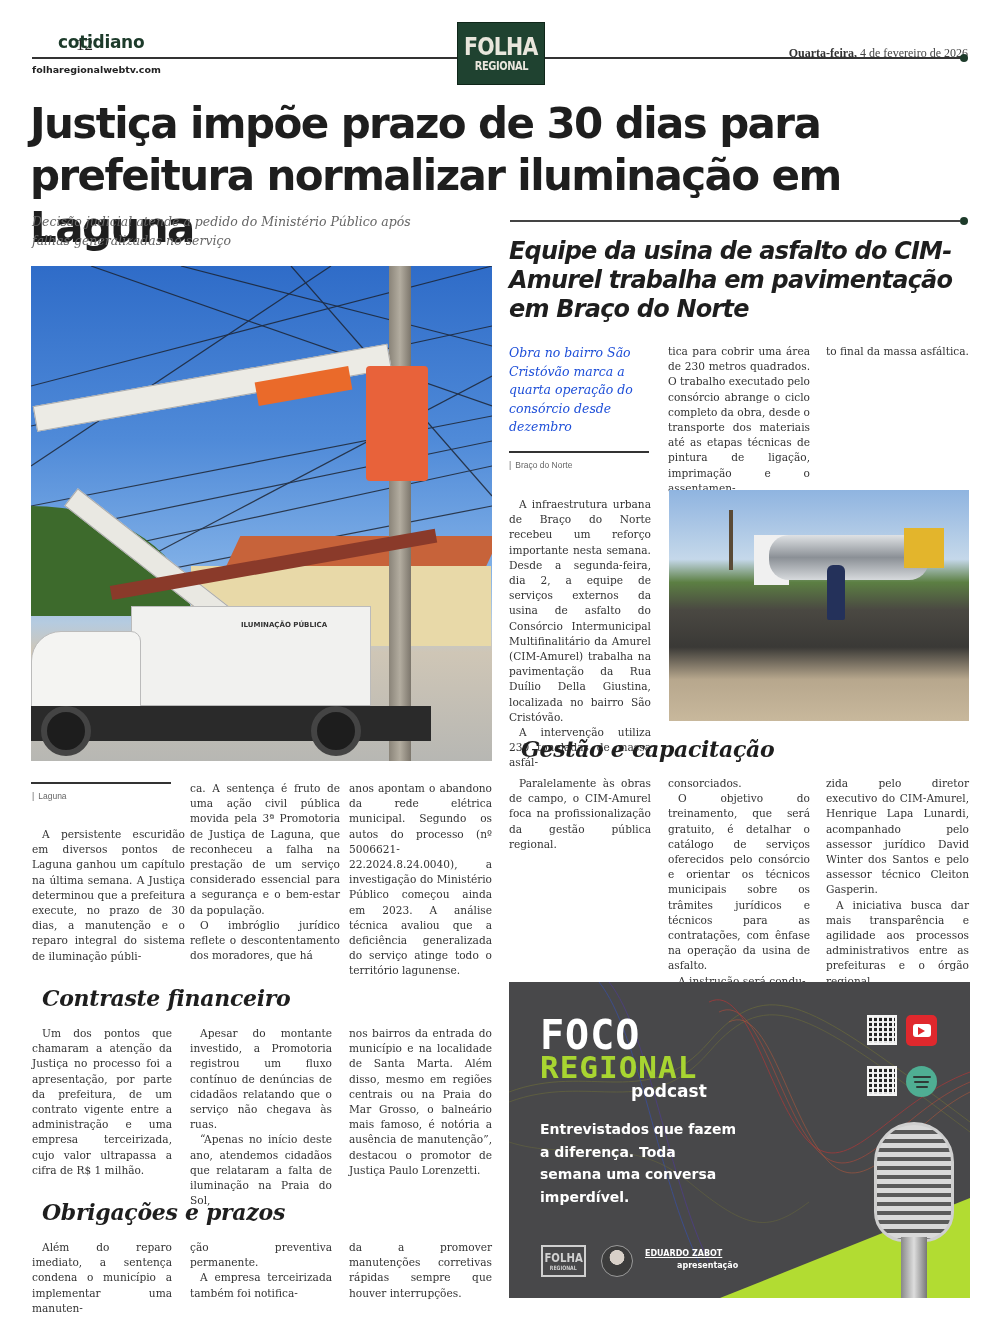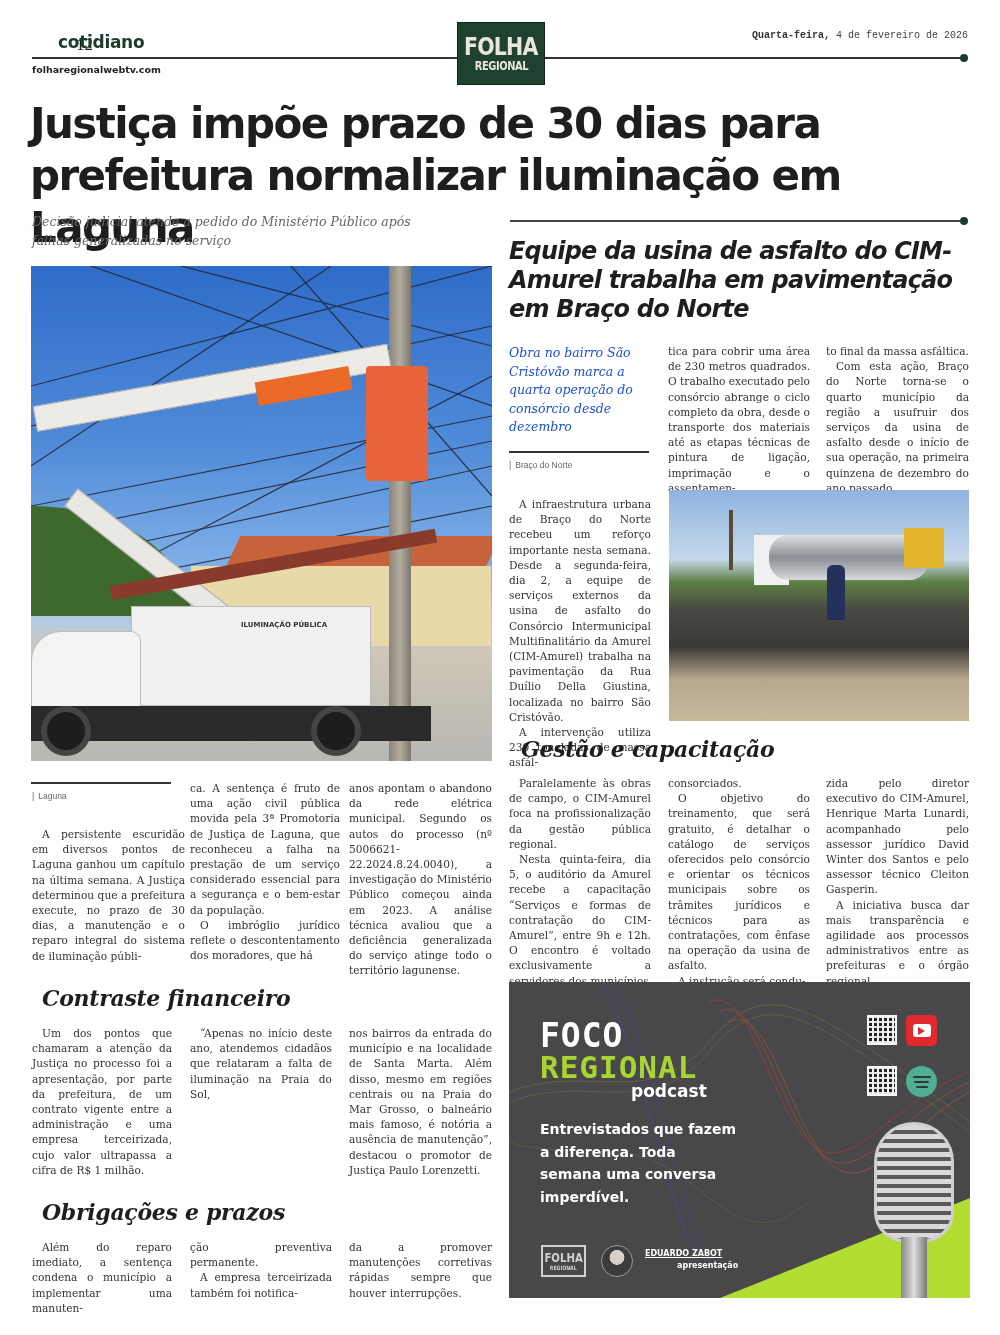--- a/index.html
+++ b/index.html
@@ -5,21 +5,21 @@
   * { box-sizing: border-box; margin: 0; padding: 0; }
   html, body { width: 1000px; height: 1335px; background: #ffffff; overflow: hidden; }
   body { position: relative; font-family: "DejaVu Serif", serif; color: #2a2a2a; }
 
   .abs { position: absolute; }
 
   
   .page-num { left: 32px; top: 35px; font-family: Liberation Serif, serif; font-size: 17px; color: #222; margin-left: 44px; }
   .section-name { left: 58px; top: 32px; font-family: "DejaVu Sans", sans-serif; font-weight: bold; font-size: 17px; color: #1d3b2b; letter-spacing: -0.3px; }
   .site-url { left: 32px; top: 64px; font-family: "DejaVu Sans", sans-serif; font-weight: bold; font-size: 9.5px; color: #222; }
-  .date { right: 32px; top: 30px; font-family: Liberation Mono, monospace; font-size: 10px; color: #444; }
+  .date { right: 32px; top: 46px; font-family: Liberation Serif, serif; font-size: 12px; color: #444; }
   .date b { font-weight: bold; color: #333; }
   .hdr-rule-l { left: 32px; top: 57px; width: 428px; height: 2px; background: #333; }
   .hdr-rule-r { left: 544px; top: 57px; width: 418px; height: 2px; background: #333; }
   .dot { width: 8px; height: 8px; border-radius: 50%; background: #1d3b2b; }
   .logo { left: 457px; top: 22px; width: 88px; height: 63px; background: #1f4230; border: 1px solid #0f2619; display: flex; flex-direction: column; align-items: center; justify-content: center; }
   .logo-top { font-family: "DejaVu Sans", sans-serif; font-weight: bold; font-size: 25px; color: #e9e6dc; letter-spacing: -1px; line-height: 26px; transform: scaleX(0.82); }
   .logo-bottom { font-family: "DejaVu Sans", sans-serif; font-weight: bold; font-size: 12px; color: #e9e6dc; letter-spacing: -0.5px; line-height: 13px; transform: scaleX(0.82); }
 
   
   .headline { left: 30px; top: 98px; width: 950px; font-family: "DejaVu Sans", sans-serif; font-weight: bold; font-size: 42px; line-height: 52px; color: #1e1e1e; letter-spacing: -1.6px; }
@@ -83,21 +83,21 @@
 
   .h-obrig { left: 42px; top: 1199px; font-family: "DejaVu Serif", serif; font-weight: bold; font-style: italic; font-size: 22px; color: #1e1e1e; letter-spacing: -0.3px; }
   .ocol1 { left: 32px; top: 1240px; width: 140px; }
   .ocol2 { left: 190px; top: 1240px; width: 142px; }
   .ocol3 { left: 349px; top: 1240px; width: 143px; }
 
   
   .ad { left: 509px; top: 982px; width: 461px; height: 316px; background: #48484a; overflow: hidden; }
   .ad-waves { position: absolute; inset: 0; }
   .ad-green { position: absolute; right: 0; bottom: 0; width: 0; height: 0; border-style: solid; border-width: 0 0 100px 250px; border-color: transparent transparent #b2dc32 transparent; }
-  .ad-foco { position: absolute; left: 31px; top: 38px; font-family: "DejaVu Sans Mono", monospace; font-weight: bold; font-size: 33px; line-height: 31px; color: #ffffff; letter-spacing: 1px; }
+  .ad-foco { position: absolute; left: 31px; top: 38px; font-family: "DejaVu Sans Mono", monospace; font-weight: bold; font-size: 40px; line-height: 31px; color: #ffffff; letter-spacing: 1px; }
   .ad-regional { position: absolute; left: 31px; top: 70px; font-family: "DejaVu Sans Mono", monospace; font-weight: bold; font-size: 31px; line-height: 31px; color: #a8d531; letter-spacing: 1px; }
   .ad-podcast { position: absolute; left: 122px; top: 99px; font-family: "DejaVu Sans", sans-serif; font-weight: bold; font-size: 17px; color: #ffffff; }
   .ad-tagline { position: absolute; left: 31px; top: 136px; width: 200px; font-family: "DejaVu Sans", sans-serif; font-weight: bold; font-size: 14px; line-height: 22.5px; color: #ffffff; }
   .qr { position: absolute; width: 30px; height: 30px; background:
         repeating-linear-gradient(90deg, #222 0 3px, #fff 3px 5px),
         #fff; border: 2px solid #fff; opacity: 0.95; }
   .qr::after { content: ""; position: absolute; inset: 0; background: repeating-linear-gradient(0deg, rgba(255,255,255,0.9) 0 2px, transparent 2px 5px); }
   .yt { position: absolute; left: 397px; top: 33px; width: 31px; height: 31px; border-radius: 5px; background: #e0282d; display: flex; align-items: center; justify-content: center; }
   .yt-inner { width: 18px; height: 13px; background: #fff; border-radius: 3px; display: flex; align-items: center; justify-content: center; }
   .yt-play { width: 0; height: 0; border-style: solid; border-width: 4px 0 4px 7px; border-color: transparent transparent transparent #e0282d; }
@@ -177,20 +177,21 @@
 </div>
 <div class="abs body-text col3">
   <p style="text-indent:0">anos apontam o abandono da rede elétrica municipal. Segundo os autos do processo (nº 5006621-22.2024.8.24.0040), a investigação do Ministério Público começou ainda em 2023. A análise técnica avaliou que a deficiência generalizada do serviço atinge todo o território lagunense.</p>
 </div>
 
 <h2 class="abs h-contraste">Contraste financeiro</h2>
 <div class="abs body-text ccol1">
   <p>Um dos pontos que chamaram a atenção da Justiça no processo foi a apresentação, por parte da prefeitura, de um contrato vigente entre a administração e uma empresa terceirizada, cujo valor ultrapassa a cifra de R$ 1 milhão.</p>
 </div>
 <div class="abs body-text ccol2">
+  <p>Apesar do montante investido, a Promotoria registrou um fluxo contínuo de denúncias de cidadãos relatando que o serviço não chegava às ruas.</p>
   <p>“Apenas no início deste ano, atendemos cidadãos que relataram a falta de iluminação na Praia do Sol,</p>
 </div>
 <div class="abs body-text ccol3">
   <p style="text-indent:0">nos bairros da entrada do município e na localidade de Santa Marta. Além disso, mesmo em regiões centrais ou na Praia do Mar Grosso, o balneário mais famoso, é notória a ausência de manutenção”, destacou o promotor de Justiça Paulo Lorenzetti.</p>
 </div>
 
 <h2 class="abs h-obrig">Obrigações e prazos</h2>
 <div class="abs body-text ocol1">
   <p>Além do reparo imediato, a sentença condena o município a implementar uma manuten-</p>
 </div>
@@ -209,43 +210,41 @@
 
 <div class="abs body-text rcol1">
   <p>A infraestrutura urbana de Braço do Norte recebeu um reforço importante nesta semana. Desde a segunda-feira, dia 2, a equipe de serviços externos da usina de asfalto do Consórcio Intermunicipal Multifinalitário da Amurel (CIM-Amurel) trabalha na pavimentação da Rua Duílio Della Giustina, localizada no bairro São Cristóvão.</p>
   <p>A intervenção utiliza 230 toneladas de massa asfál-</p>
 </div>
 <div class="abs body-text rcol2">
   <p style="text-indent:0">tica para cobrir uma área de 230 metros quadrados. O trabalho executado pelo consórcio abrange o ciclo completo da obra, desde o transporte dos materiais até as etapas técnicas de pintura de ligação, imprimação e o assentamen-</p>
 </div>
 <div class="abs body-text rcol3">
   <p style="text-indent:0">to final da massa asfáltica.</p>
-  <p>Com esta ação, Braço do Norte torna-se o quarto município da região a usufruir dos serviços da usina de asfalto desde o início de sua operação, na primeira quinzena de dezembro do ano passado.</p>
 </div>
 
 <div class="abs photo2">
   <div class="palm"></div>
   <div class="cab2"></div>
   <div class="tanker"></div>
   <div class="yellow-box"></div>
   <div class="worker"></div>
 </div>
 
 <h2 class="abs h-gestao">Gestão e capacitação</h2>
 <div class="abs body-text gcol1">
   <p>Paralelamente às obras de campo, o CIM-Amurel foca na profissionalização da gestão pública regional.</p>
-  <p>Nesta quinta-feira, dia 5, o auditório da Amurel recebe a capacitação “Serviços e formas de contratação do CIM-Amurel”, entre 9h e 12h. O encontro é voltado exclusivamente a servidores dos municípios</p>
 </div>
 <div class="abs body-text gcol2">
   <p style="text-indent:0">consorciados.</p>
   <p>O objetivo do treinamento, que será gratuito, é detalhar o catálogo de serviços oferecidos pelo consórcio e orientar os técnicos municipais sobre os trâmites jurídicos e técnicos para as contratações, com ênfase na operação da usina de asfalto.</p>
   <p>A instrução será condu-</p>
 </div>
 <div class="abs body-text gcol3">
-  <p style="text-indent:0">zida pelo diretor executivo do CIM-Amurel, Henrique Marta Lunardi, acompanhado pelo assessor jurídico David Winter dos Santos e pelo assessor técnico Cleiton Gasperin.</p>
+  <p style="text-indent:0">zida pelo diretor executivo do CIM-Amurel, Henrique Lapa Lunardi, acompanhado pelo assessor jurídico David Winter dos Santos e pelo assessor técnico Cleiton Gasperin.</p>
   <p>A iniciativa busca dar mais transparência e agilidade aos processos administrativos entre as prefeituras e o órgão regional.</p>
 </div>
 
 <div class="abs ad">
   <svg class="ad-waves" width="461" height="316">
     <g fill="none" stroke-width="1">
       <path d="M0 110 C 80 80, 140 130, 200 60 S 300 20, 461 140" stroke="#6a6a3a" opacity="0.7"></path>
       <path d="M0 120 C 80 90, 140 140, 200 70 S 300 30, 461 150" stroke="#6a6a3a" opacity="0.6"></path>
       <path d="M90 0 C 130 50, 150 200, 190 280" stroke="#3b4e9a" opacity="0.8"></path>
       <path d="M100 0 C 140 50, 160 200, 200 280" stroke="#4e3b9a" opacity="0.6"></path>

